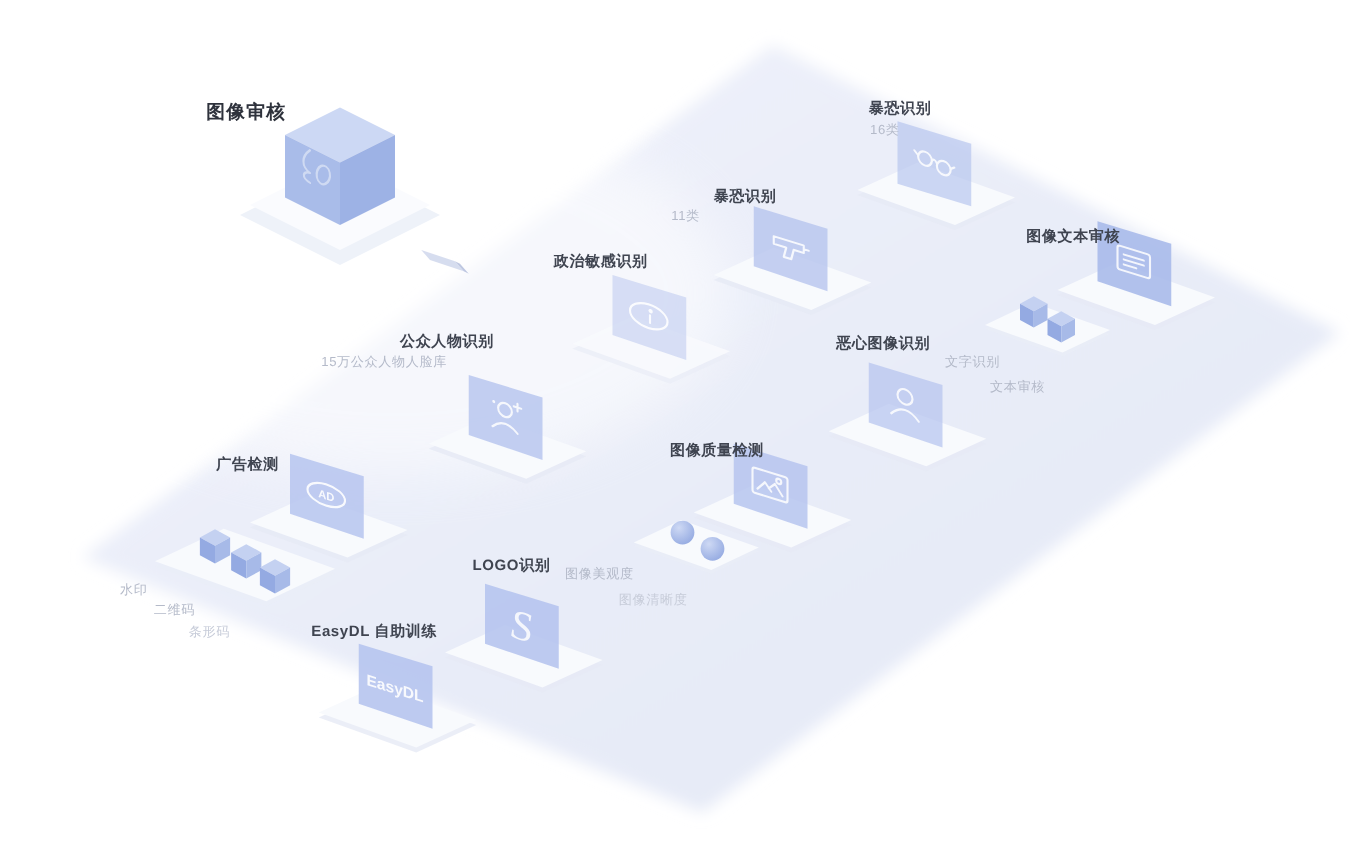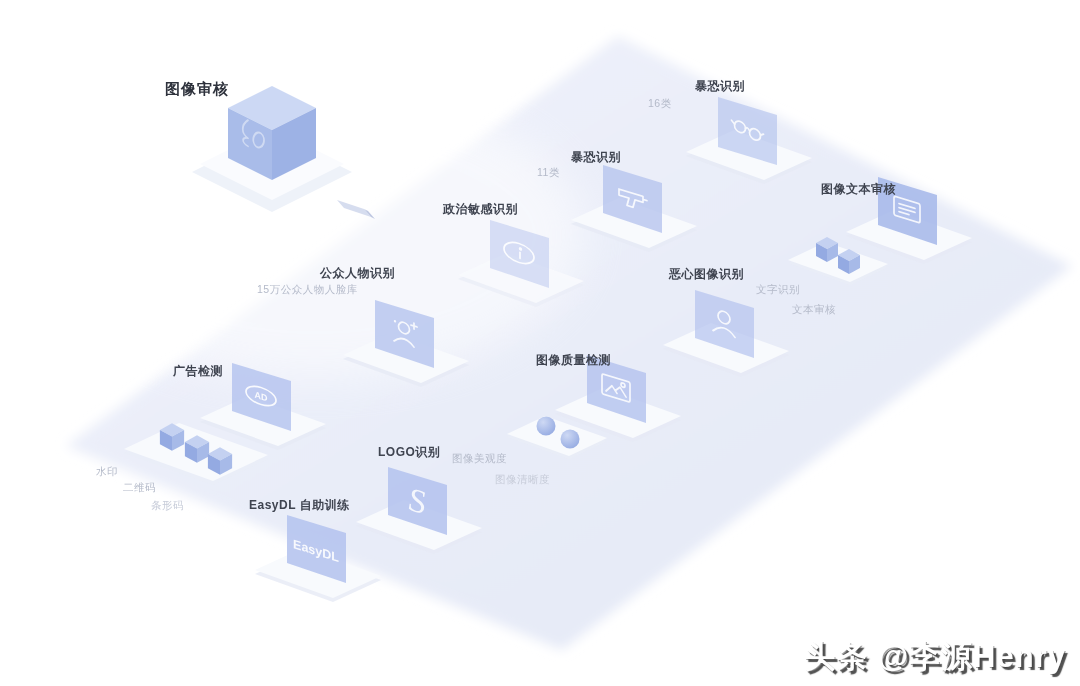--- a/index.html
+++ b/index.html
@@ -194,21 +194,21 @@
     <polygon points="287,515 346,533 346,583 287,563" fill="#b6c4ee" fill-opacity="0.9"></polygon>
     <g transform="translate(316,551) skewY(17)" opacity="0.9">
       <text x="0" y="4" text-anchor="middle" font-size="12.5" font-weight="600" fill="#ffffff" font-family="Liberation Sans, sans-serif">EasyDL</text>
     </g>
   </g>
 </svg>
 
 <div class="lbl title" style="left:138px;top:80px">图像审核</div>
 
 <div class="lbl" style="left:668px;top:78px">暴恐识别</div>
-<div class="sub" style="left:648px;top:97px">16类</div>
+<div class="sub" style="left:696px;top:97px">16类</div>
 
 <div class="lbl" style="left:544px;top:149px">暴恐识别</div>
 <div class="sub" style="left:537px;top:166px">11类</div>
 
 <div class="lbl" style="left:416px;top:201px">政治敏感识别</div>
 
 <div class="lbl" style="left:794px;top:181px">图像文本审核</div>
 
 <div class="lbl" style="left:293px;top:265px">公众人物识别</div>
 <div class="sub" style="left:257px;top:283px">15万公众人物人脸库</div>
@@ -226,15 +226,14 @@
 <div class="sub faint" style="left:495px;top:473px">图像清晰度</div>
 
 <div class="lbl" style="left:351px;top:444px">LOGO识别</div>
 
 <div class="sub" style="left:96px;top:465px">水印</div>
 <div class="sub" style="left:123px;top:481px">二维码</div>
 <div class="sub faint" style="left:151px;top:499px">条形码</div>
 
 <div class="lbl" style="left:222px;top:497px">EasyDL 自助训练</div>
 
-<div class="credit">头条 @李源Henry</div>
 
 </div>
 
 </body></html>

